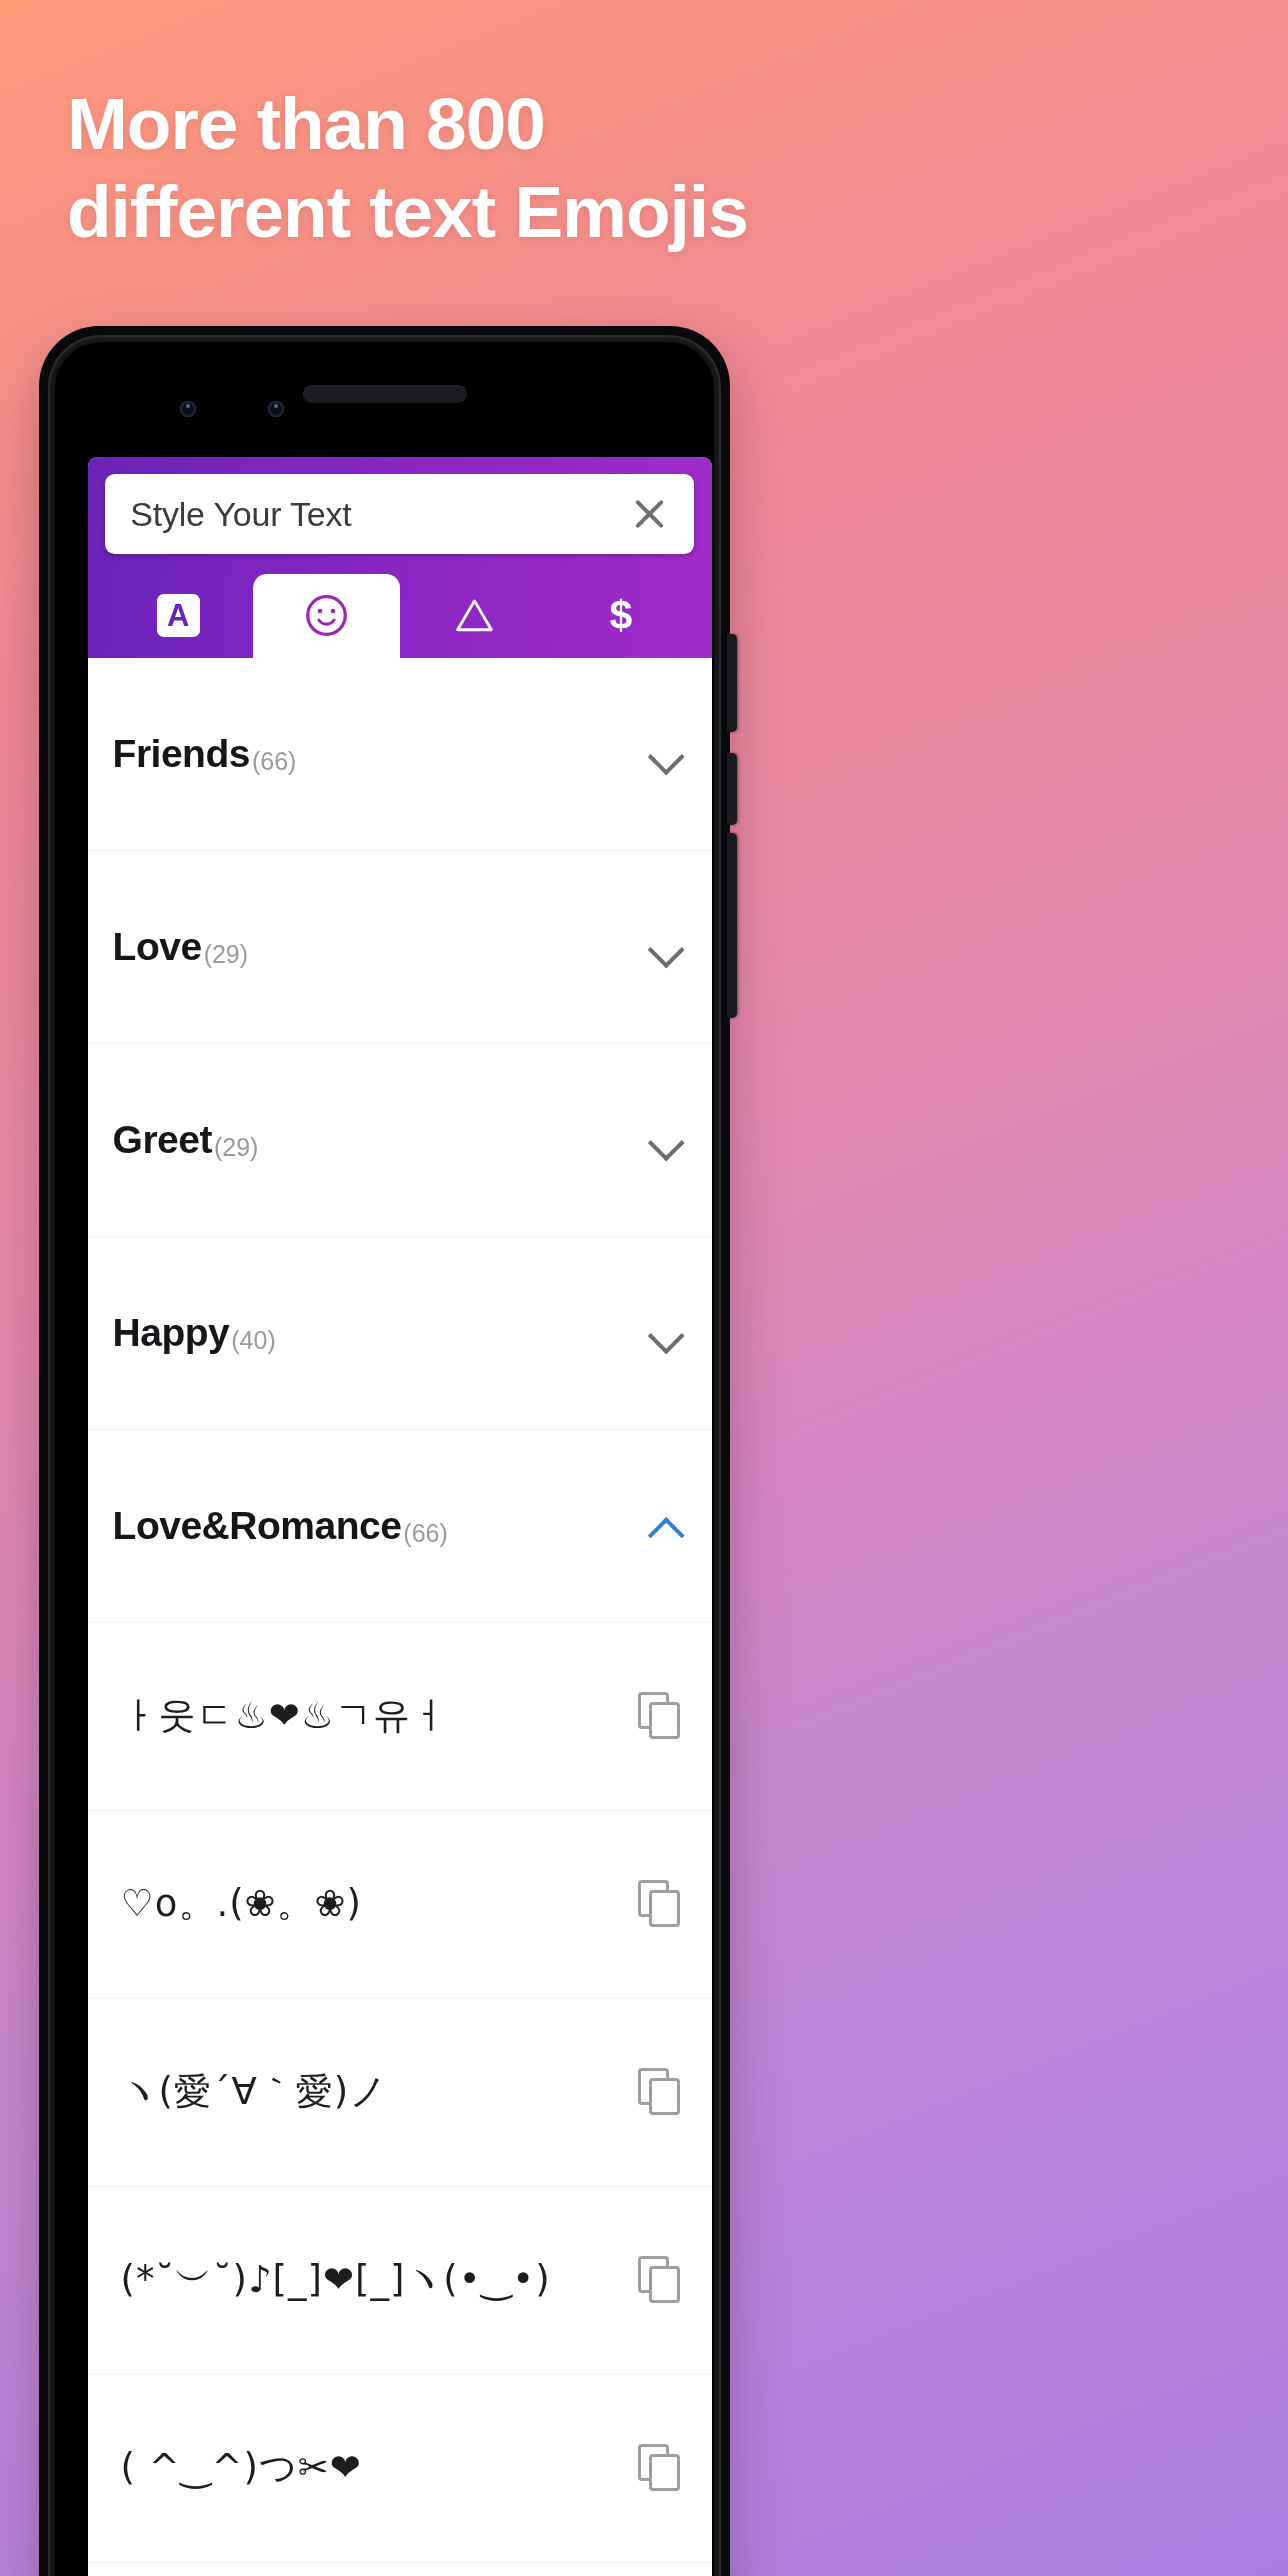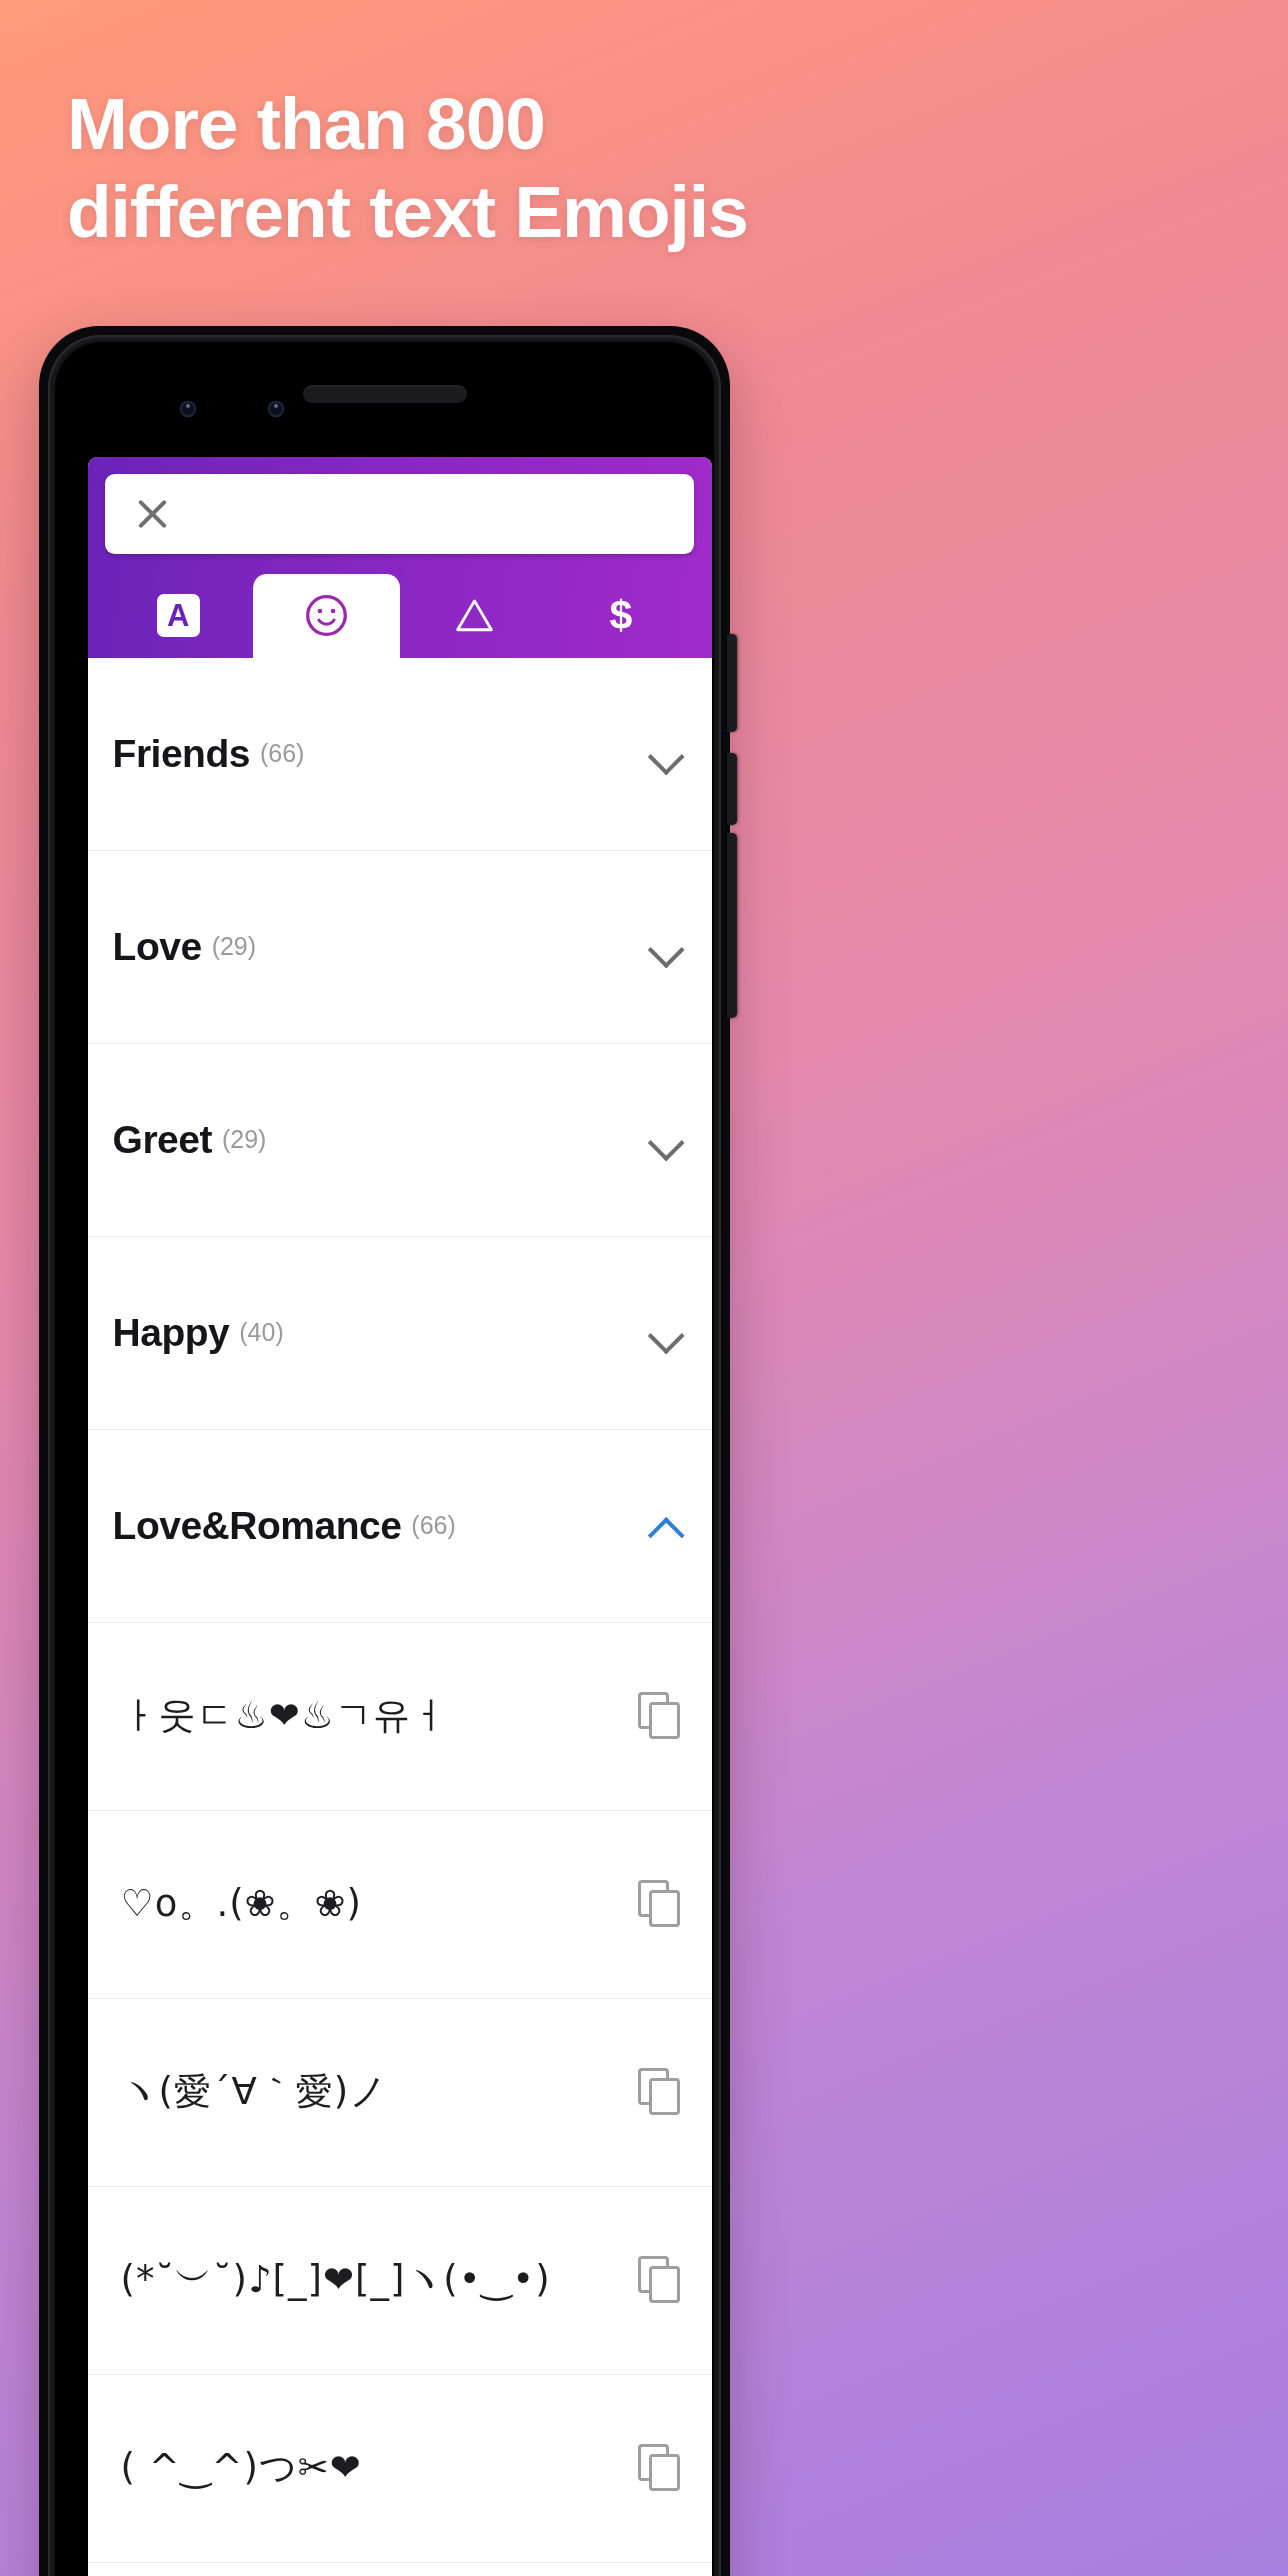--- a/index.html
+++ b/index.html
@@ -130,21 +130,21 @@
   }
 
   
   .list{ background:#fff; }
   .cat-row{
     display:flex; align-items:center; justify-content:space-between;
     height:193px; padding:0 25px 0 25px;
     border-bottom:1px solid #ececec; cursor:pointer;
   }
   .cat-label{
-    display:flex; align-items:center; gap:10px;
+    display:flex; align-items:flex-end; gap:2px;
   }
   .cat-name{
     font-size:39px; font-weight:bold; color:#16161a; letter-spacing:-0.5px;
   }
   .cat-count{ font-size:25px; color:#9a9a9a; }
   .chev{ width:41px; height:41px; position:relative; flex:none; }
   .chev:before{
     content:""; position:absolute; left:7.8px; top:10.7px;
     width:22.4px; height:22.4px;
     border-right:4.9px solid #6d6d6d; border-bottom:4.9px solid #6d6d6d;
@@ -195,20 +195,21 @@
     <div class="cam c1"></div>
     <div class="cam-glint g1"></div>
     <div class="cam c2"></div>
     <div class="cam-glint g2"></div>
 
     <div class="app">
 
       <div class="app-header">
 
         <div class="search-wrap">
+          <input class="search-input" type="text" value="Style Your Text" style="">
           <span class="clear-icon"></span>
         </div>
 
         <div class="tabs">
 
           <div class="tab">
             <span class="ico-A">A</span>
           </div>
 
           <div class="tab active">

